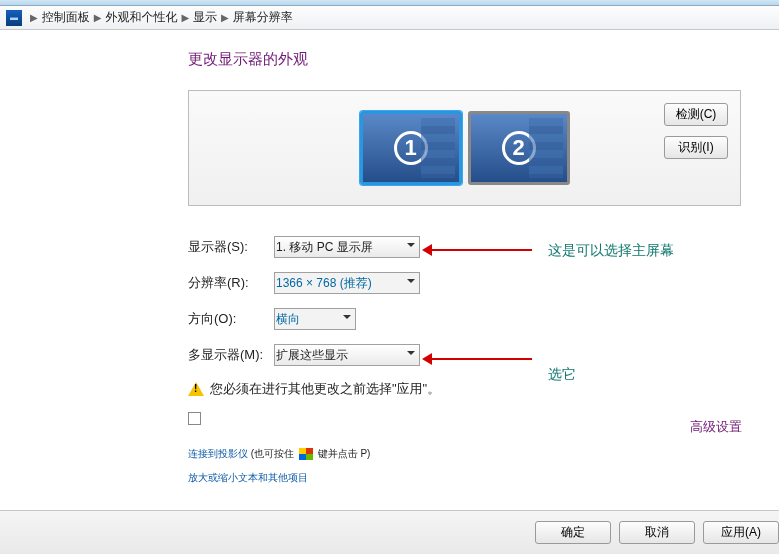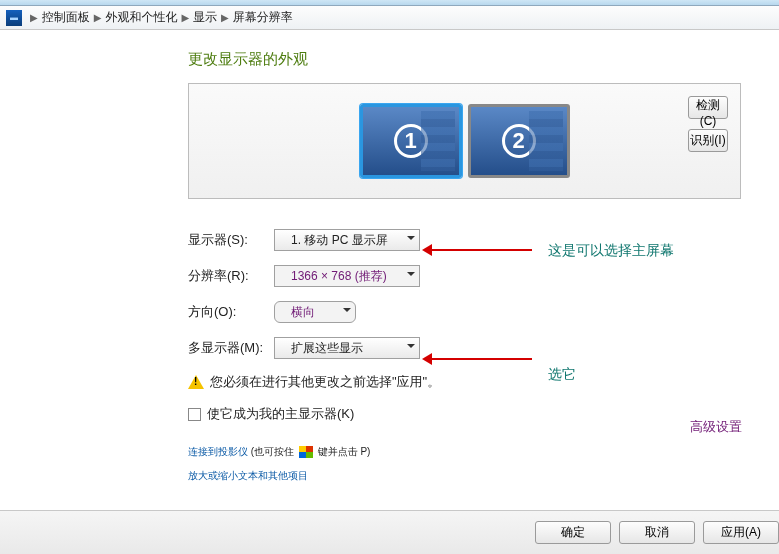--- a/index.html
+++ b/index.html
@@ -27,24 +27,24 @@
     }
     .breadcrumb-icon::after { content: "▬"; color: #a7d3ff; font-size: 8px; }
     .bc-sep { margin: 0 4px; color: #666; font-size: 10px; position: relative; top: 0; }
     .bc-item { cursor: default; }
 
     .content {
       padding: 20px 38px 0 188px;
       position: relative;
     }
     .page-title {
-      color: #4d7c0f;
+      color: #701a75;
       font-size: 15px;
       font-weight: normal;
-      margin-bottom: 14px;
+      margin-bottom: 21px;
     }
 
     .preview-box {
       border: 1px solid #bcbcbc;
       background: linear-gradient(#fafafa, #f0f0f0);
       height: 116px;
       position: relative;
       display: flex;
       align-items: center;
       justify-content: center;
@@ -68,48 +68,48 @@
     .mon-grid {
       position: absolute; right: 4px; top: 4px; bottom: 4px; width: 34px;
       background: repeating-linear-gradient(#4070b0 0 8px, #335f9c 8px 16px);
       opacity: .6;
     }
     .btn-col {
       position: absolute; right: 12px; top: 12px;
       display: flex; flex-direction: column; gap: 10px;
     }
     .win-btn {
-      width: 40px; height: 23px;
+      width: 64px; height: 23px;
       background: linear-gradient(#fdfdfd, #e6e6e6);
       border: 1px solid #9a9a9a;
       border-radius: 3px;
       font-size: 12px;
       cursor: pointer;
     }
 
     .form-area { margin-top: 30px; font-size: 13px; color: #222; }
     .form-row { display: flex; align-items: center; margin-bottom: 14px; }
     .form-label { width: 86px; }
     .dropdown {
       height: 22px; min-width: 146px;
       border: 1px solid #a0a0a0;
       background: linear-gradient(#fff, #eaeaea);
       font-size: 12px;
-      padding: 1px 18px 1px 16px;
+      padding: 1px 18px 1px 1px;
       position: relative;
       display: inline-flex; align-items: center;
       cursor: default;
     }
     .dropdown::after {
       content: "";
       position: absolute; right: 4px; top: 50%; transform: translateY(-50%);
       border: 4px solid transparent; border-top-color: #333;
     }
-    .dropdown.disabled { color: #701a75; background: #f3f3f3; }
-    .dropdown.sm { min-width: 82px; border-radius: 6px; }
+    .dropdown.disabled { color: #0369a1; background: #f3f3f3; }
+    .dropdown.sm { min-width: 82px; }
 
     .arrow-red {
       position: absolute; height: 2px; background: #d40000;
     }
     .arrow-red::before {
       content: ""; position: absolute; left: -10px; top: -5px;
       border: 6px solid transparent; border-right: 10px solid #d40000;
     }
     .arrow1 { left: 426px; top: 219px; width: 106px; }
     .arrow2 { left: 426px; top: 328px; width: 106px; }
@@ -224,21 +224,20 @@
         </div>
     </div>
 
     <div class="warning-row">
       <span class="warn-icon"></span>
       <span>您必须在进行其他更改之前选择"应用"。</span>
     </div>
 
     <div class="checkbox-row">
       <span class="chk"></span>
-      <span>使它成为我的主显示器(K)</span>
     </div>
 
     <div class="links-block">
       <div class="link-line">
         <span class="link">连接到投影仪</span><span> (也可按住 </span><span class="winkey"></span><span> 键并点击 P)</span>
       </div>
       <div class="link-line">
         <span class="link">放大或缩小文本和其他项目</span>
       </div>
     </div>

